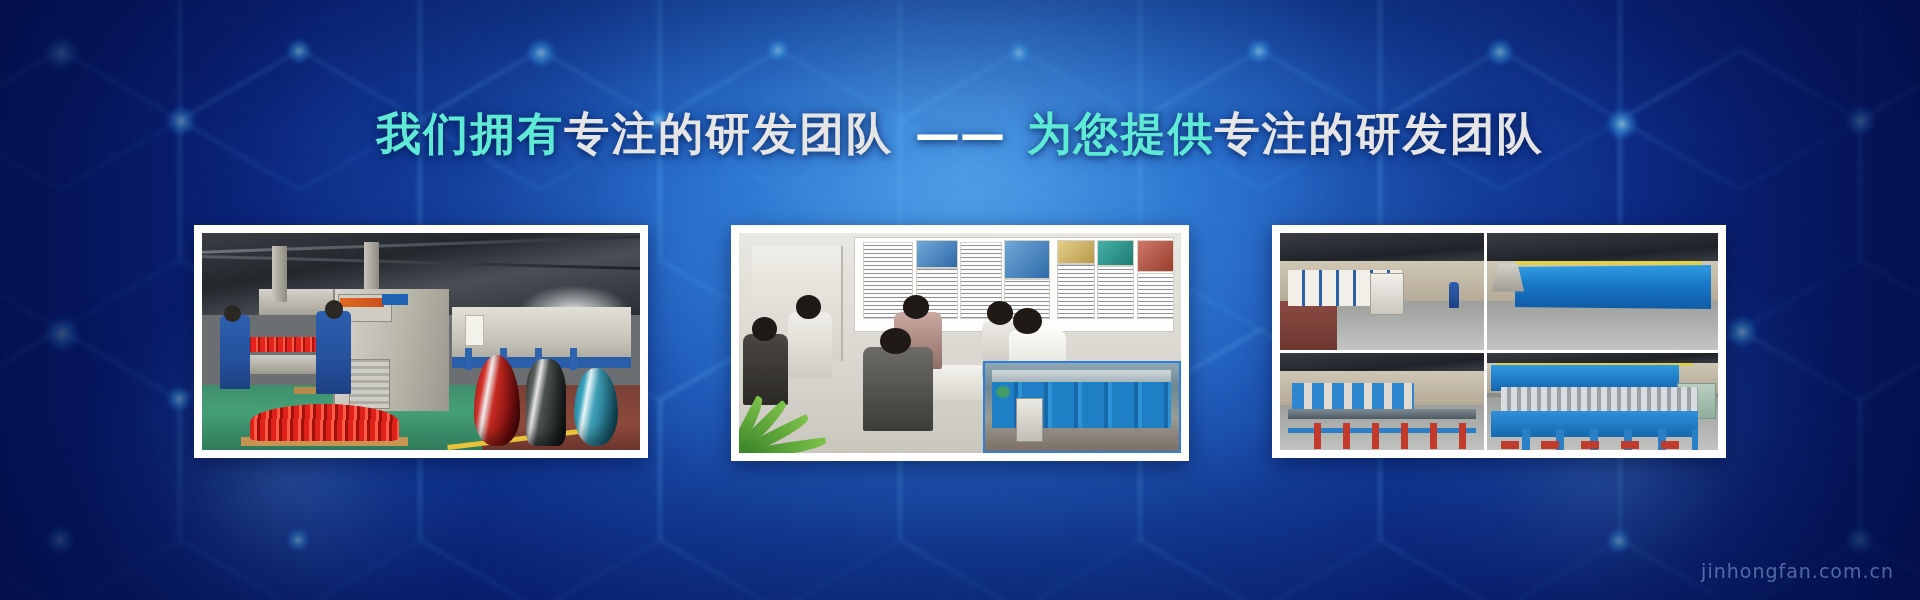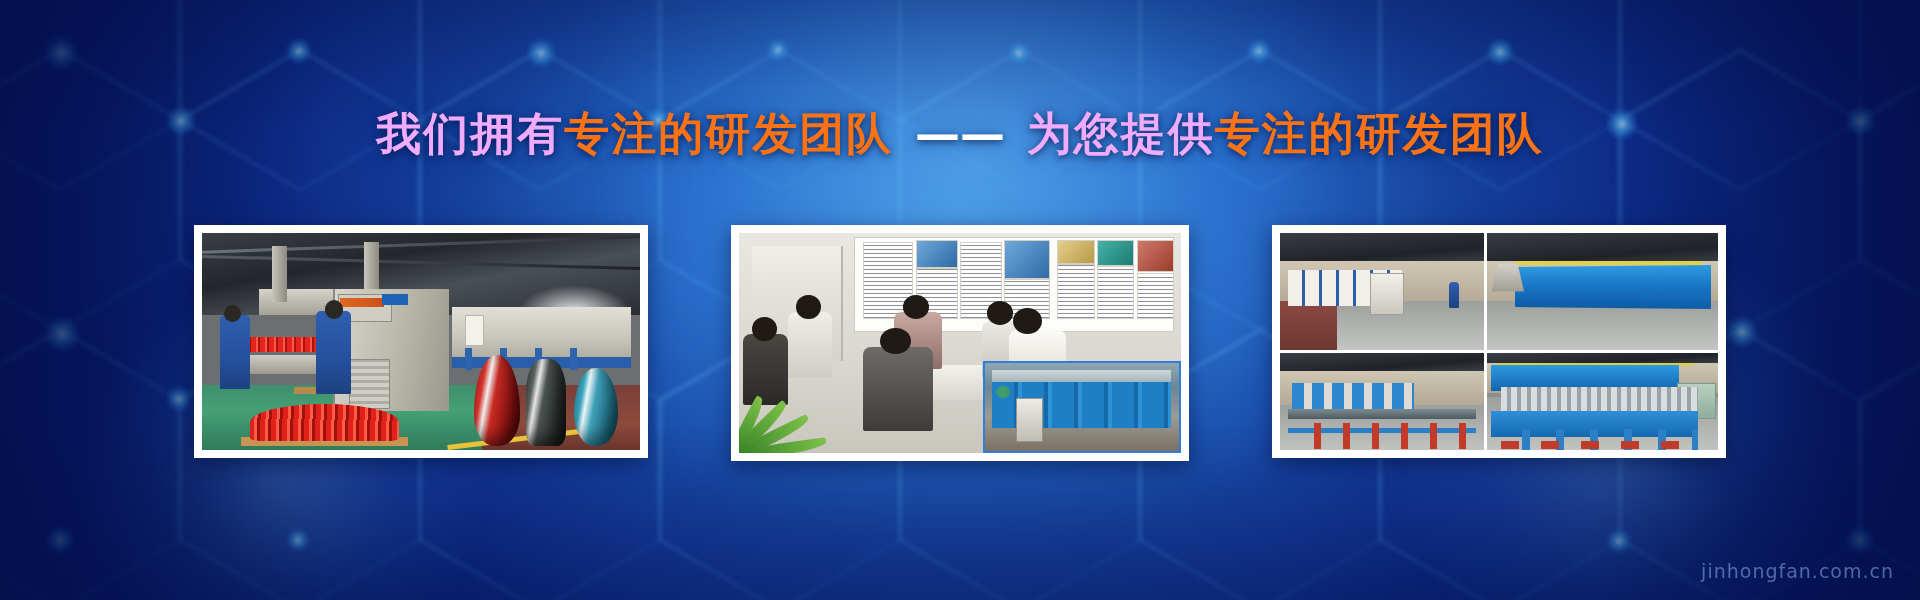--- a/index.html
+++ b/index.html
@@ -41,22 +41,22 @@
 
   
   .headline{
     position:absolute;left:0;right:0;top:76px;
     text-align:center;
     font-size:45px;line-height:56px;
     font-weight:700;letter-spacing:2px;
     white-space:nowrap;
     text-shadow:0 2px 7px rgba(0,20,70,.72), 0 0 20px rgba(10,40,120,.55);
   }
-  .t-white{color:#f0abfc;}
-  .t-yellow{color:#f97316;}
+  .t-white{color:#5eead4;}
+  .t-yellow{color:#e5e5e5;}
   .t-dash{
     color:#ffffff;
     letter-spacing:0;
     padding:0 4px;
   }
 
   
   .photos{
     position:absolute;top:225px;left:0;right:0;
     display:flex;justify-content:center;align-items:flex-start;

